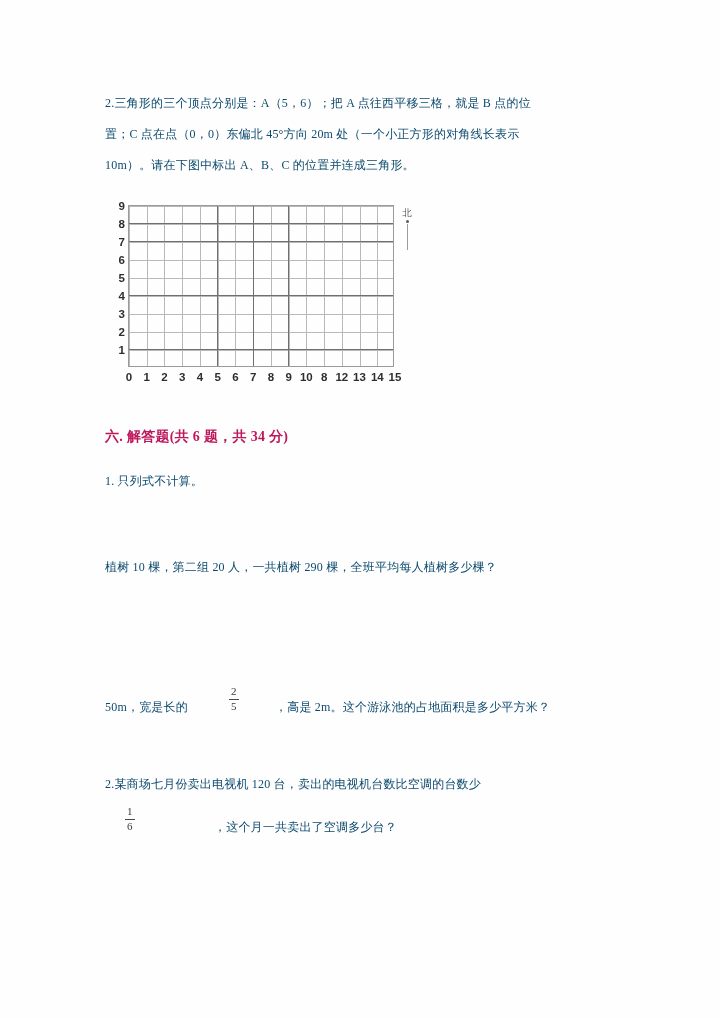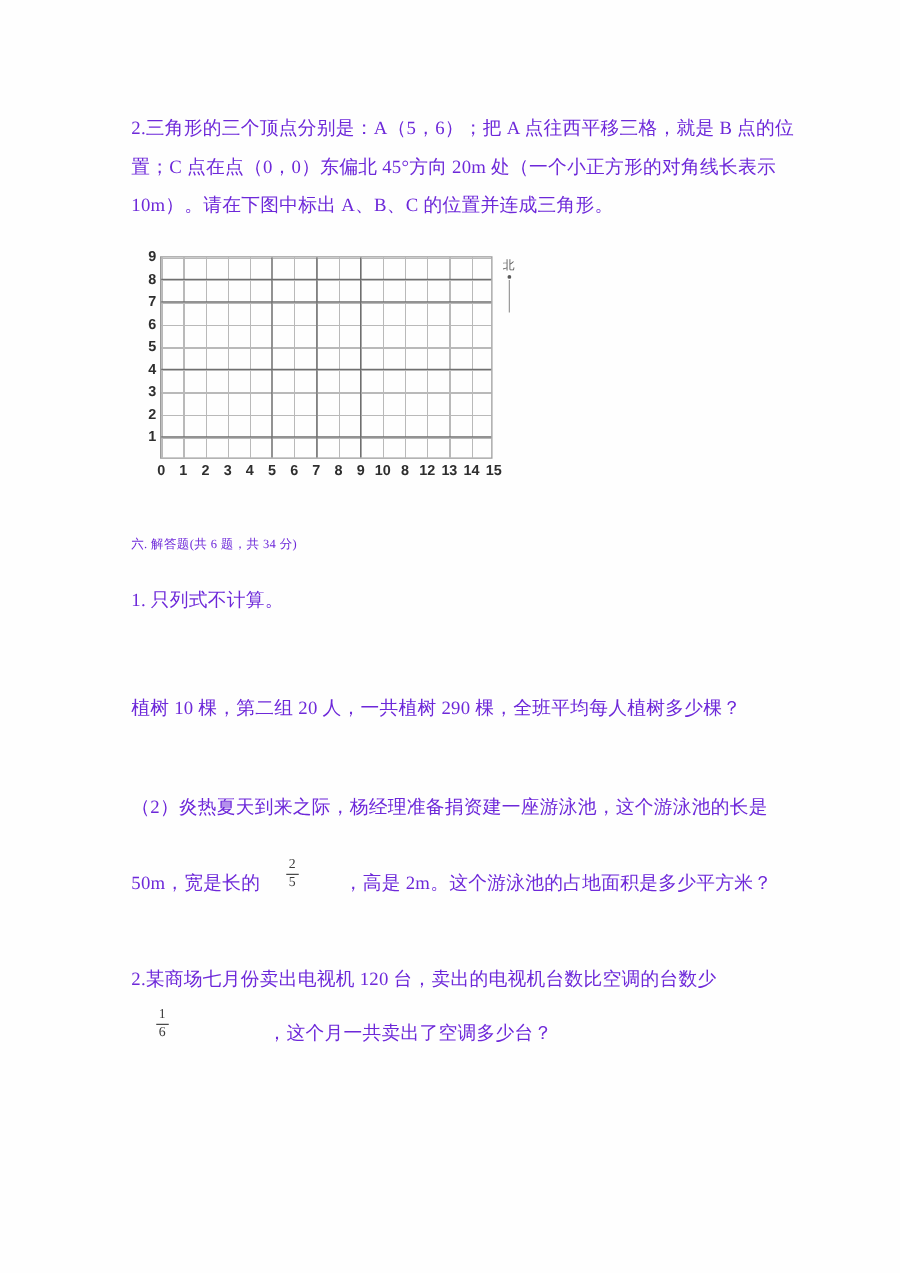--- a/index.html
+++ b/index.html
@@ -17,32 +17,32 @@
   }
   .page {
     position: absolute;
     inset: 0;
     background: #fefefe;
   }
 
   
   .para {
     position: absolute;
-    font-size: 15px;
+    font-size: 12px;
     line-height: 31px;
-    color: #6d28d9;
+    color: #0c4a6e;
     letter-spacing: 0.2px;
     white-space: nowrap;
   }
 
   .heading {
     position: absolute;
-    font-size: 10px;
-    font-weight: normal;
-    color: #6d28d9;
+    font-size: 14px;
+    font-weight: bold;
+    color: #be185d;
     letter-spacing: 0.3px;
     white-space: nowrap;
   }
 
   
   .frac {
     position: absolute;
     display: inline-block;
     text-align: center;
     font-size: 11px;
@@ -190,21 +190,20 @@
       <div class="shaft"></div>
     </div>
   </div>
 
   <div class="heading" style="left:105px; top:428px;">六. 解答题(共 6 题，共 34 分)</div>
 
   <div class="para" style="left:105px; top:466px;">1. 只列式不计算。</div>
 
   <div class="para" style="left:105px; top:532px;margin-top:20px;">植树 10 棵，第二组 20 人，一共植树 290 棵，全班平均每人植树多少棵？</div>
 
-  <div class="para" style="left:105px; top:631px;">（2）炎热夏天到来之际，杨经理准备捐资建一座游泳池，这个游泳池的长是</div>
 
   <div class="para" style="left:105px; top:692px;">50m，宽是长的</div>
 
   <div class="frac" style="left:229px; top:686px;">
     <span class="num">2</span>
     <span class="bar"></span>
     <span class="den">5</span>
   </div>
 
   <div class="para" style="left:275px; top:692px;">，高是 2m。这个游泳池的占地面积是多少平方米？</div>

